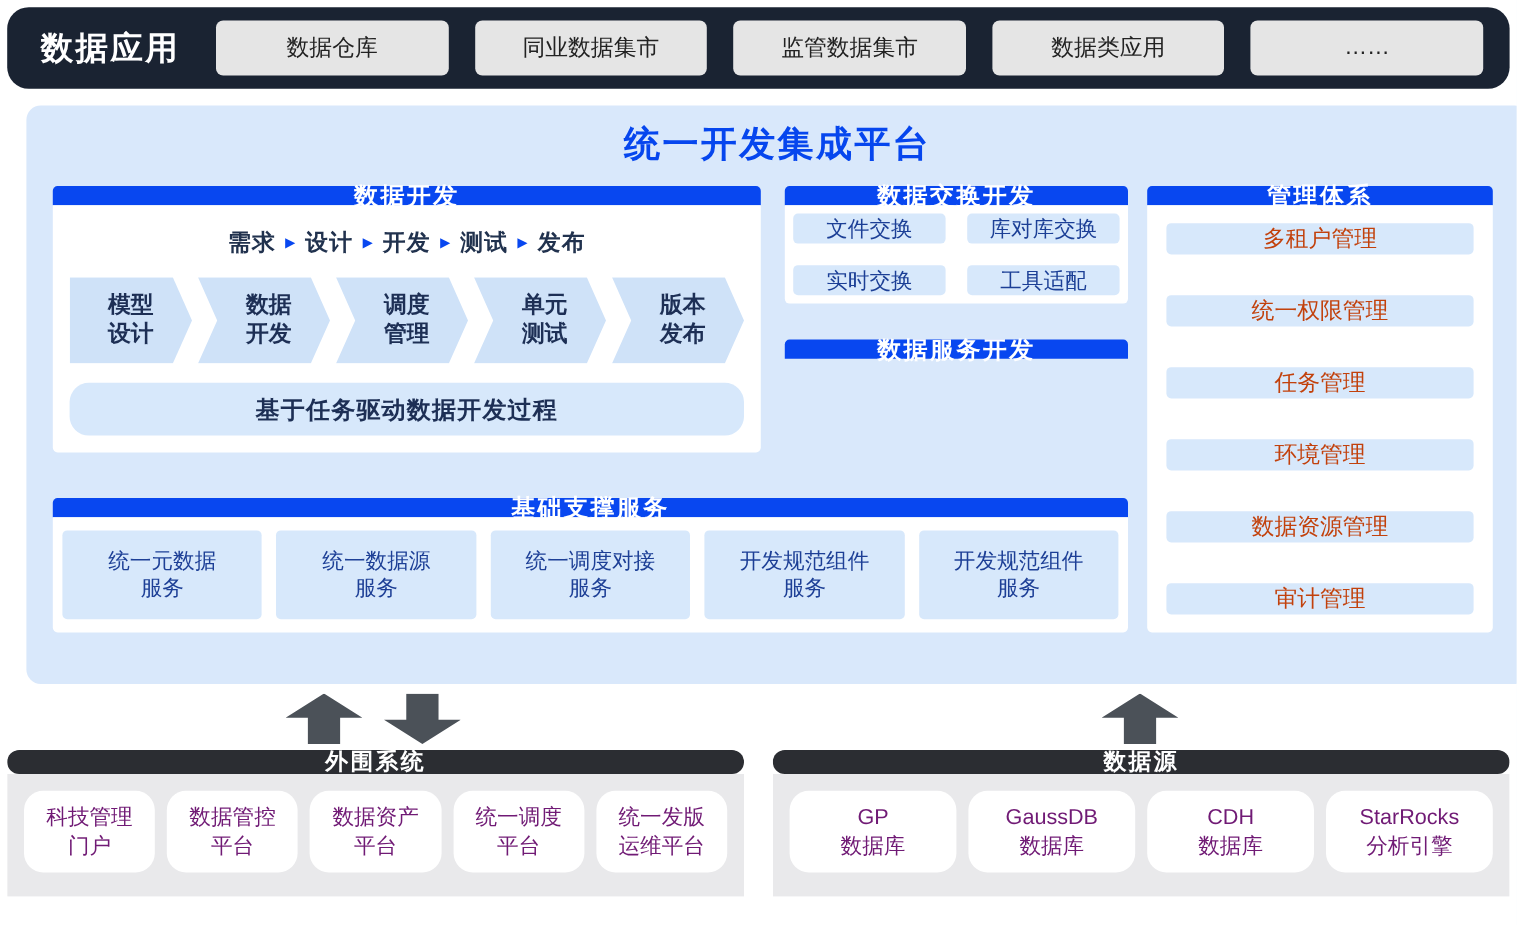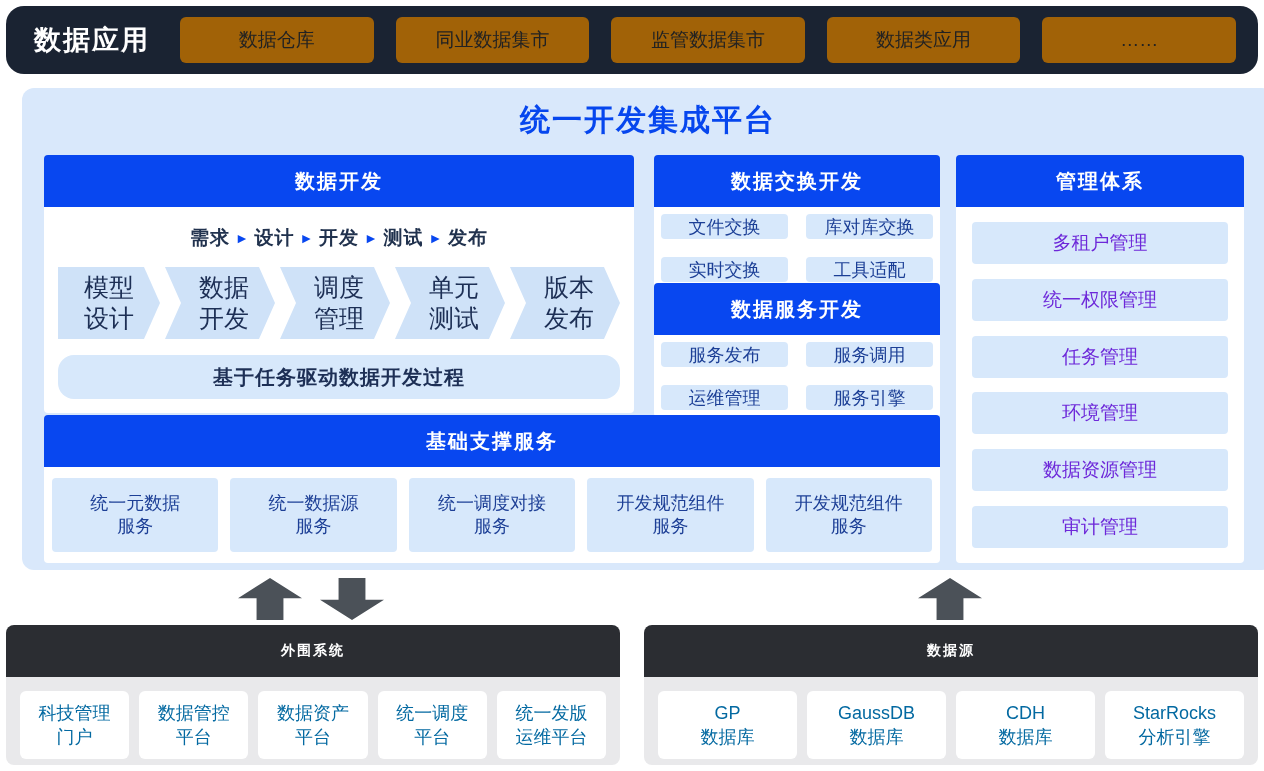--- a/index.html
+++ b/index.html
@@ -10,53 +10,53 @@
   }
 
   
   .top-bar {
     position:absolute; left:6px; top:6px; width:1252px; height:68px;
     background:#1a2332; border-radius:18px;
     display:flex; align-items:center; padding:0 22px 0 28px; gap:22px;
   }
   .top-title { color:#fff; font-size:27px; font-weight:bold; letter-spacing:2px; margin-right:8px; white-space:nowrap; }
   .top-item {
-    flex:1; height:46px; background:#a16207; border-radius:6px;
+    flex:1; height:46px; background:#e5e5e5; border-radius:6px;
     display:flex; align-items:center; justify-content:center;
     font-size:19px; color:#222; white-space:nowrap;
   }
 
   
   .platform {
     position:absolute; left:22px; top:88px; width:1252px; height:482px;
     background:#d9e8fb; border-radius:12px;
   }
   .platform-title {
     position:absolute; left:0; right:0; top:12px; text-align:center;
     font-size:30px; font-weight:bold; color:#0646ee; letter-spacing:2px;
   }
   .sec-header {
-    height:52px; background:#0847f0; border-radius:4px 4px 0 0;
+    height:16px; background:#0847f0; border-radius:4px 4px 0 0;
     color:#fff; font-weight:bold; font-size:20px; letter-spacing:2px;
     display:flex; align-items:center; justify-content:center;
   }
   .panel { background:#fff; border-radius:0 0 4px 4px; }
 
   .data-dev { position:absolute; left:22px; top:67px; width:590px; }
   .data-dev .panel { height:206px; }
   .process {
     padding-top:18px; text-align:center; font-size:19px; font-weight:600;
     color:#21324e; letter-spacing:1px;
   }
   .process .sep { color:#0847f0; font-size:15px; margin:0 8px; vertical-align:1px; }
   .chevrons { display:flex; gap:5px; margin:16px 14px 0 14px; height:72px; }
   .chev {
     flex:1; background:#cfe2f8;
     display:flex; align-items:center; justify-content:center; text-align:center;
-    font-size:25px; font-weight:normal; color:#1d2f55;
+    font-size:19px; font-weight:bold; color:#1d2f55;
     white-space:pre-line; line-height:1.25;
     clip-path: polygon(0 0, calc(100% - 16px) 0, 100% 50%, calc(100% - 16px) 100%, 0 100%, 16px 50%);
     padding-left:8px;
   }
   .chev.chev-first {
     clip-path: polygon(0 0, calc(100% - 16px) 0, 100% 50%, calc(100% - 16px) 100%, 0 100%);
     padding-left:0;
   }
   .note {
     margin:16px 14px 0 14px; height:44px; background:#d7e8fb; border-radius:16px;
@@ -75,23 +75,23 @@
     display:flex; align-items:center; justify-content:center;
     font-size:18px; color:#1c3f96; white-space:nowrap;
   }
 
   .management { position:absolute; left:934px; top:67px; width:288px; }
   .management .panel {
     height:356px; padding:15px 16px;
     display:flex; flex-direction:column; justify-content:space-between;
   }
   .mgmt-row {
-    height:42px; background:#d7e8fb; border-radius:4px;
-    display:flex; align-items:center; justify-content:center;
-    font-size:19px; color:#6d28d9;
+    height:26px; background:#d7e8fb; border-radius:4px;
+    display:flex; align-items:center; justify-content:center;
+    font-size:19px; color:#c2410c;
   }
 
   .base { position:absolute; left:22px; top:327px; width:896px; }
   .base .panel { height:96px; padding:11px 8px; display:flex; gap:12px; }
   .base-box {
     flex:1; background:#d7e8fb; border-radius:4px;
     display:flex; align-items:center; justify-content:center; text-align:center;
     font-size:18px; color:#1d3f96; white-space:pre-line; line-height:1.3;
   }
 
@@ -102,28 +102,28 @@
                 clip-path: polygon(50% 100%, 0 52%, 29% 52%, 29% 0, 71% 0, 71% 52%, 100% 52%); }
   .arrow-a { left:238px; top:578px; }
   .arrow-b { left:320px; top:578px; }
   .arrow-c { left:918px; top:578px; }
 
   
   .bottom-panel { position:absolute; top:625px; width:614px; height:140px; border-radius:8px; overflow:hidden; }
   .bp-left  { left:6px; }
   .bp-right { left:644px; }
   .bottom-header {
-    height:52px; background:#2b2d32; color:#fff; font-weight:bold; font-size:14px;
-    letter-spacing:2px; display:flex; align-items:center; justify-content:center;
+    height:20px; background:#2b2d32; color:#fff; font-weight:bold; font-size:19px;
+    letter-spacing:2px; display:flex; align-items:center; justify-content:center;border-radius:12px;
   }
   .bottom-body { height:102px; background:#e9e9eb; display:flex; gap:10px; padding:14px 14px 20px 14px; }
   .bottom-box {
-    flex:1; background:#fff; border-radius:6px;
+    flex:1; background:#fff; border-radius:16px;
     display:flex; align-items:center; justify-content:center; text-align:center;
-    font-size:18px; color:#0369a1; white-space:pre-line; line-height:1.35;
+    font-size:18px; color:#701a75; white-space:pre-line; line-height:1.35;
   }
 </style>
 </head>
 <body>
 
 <div class="page">
 
   <div class="top-bar">
     <div class="top-title">数据应用</div>
     <div class="top-item">数据仓库</div>
@@ -163,26 +163,20 @@
       <div class="panel grid-panel">
         <div class="mini-box">文件交换</div>
         <div class="mini-box">库对库交换</div>
         <div class="mini-box">实时交换</div>
         <div class="mini-box">工具适配</div>
       </div>
     </div>
 
     <div class="service">
       <div class="sec-header">数据服务开发</div>
-      <div class="panel grid-panel">
-        <div class="mini-box">服务发布</div>
-        <div class="mini-box">服务调用</div>
-        <div class="mini-box">运维管理</div>
-        <div class="mini-box">服务引擎</div>
-      </div>
     </div>
 
     <div class="management">
       <div class="sec-header">管理体系</div>
       <div class="panel">
         <div class="mgmt-row">多租户管理</div>
         <div class="mgmt-row">统一权限管理</div>
         <div class="mgmt-row">任务管理</div>
         <div class="mgmt-row">环境管理</div>
         <div class="mgmt-row">数据资源管理</div>

